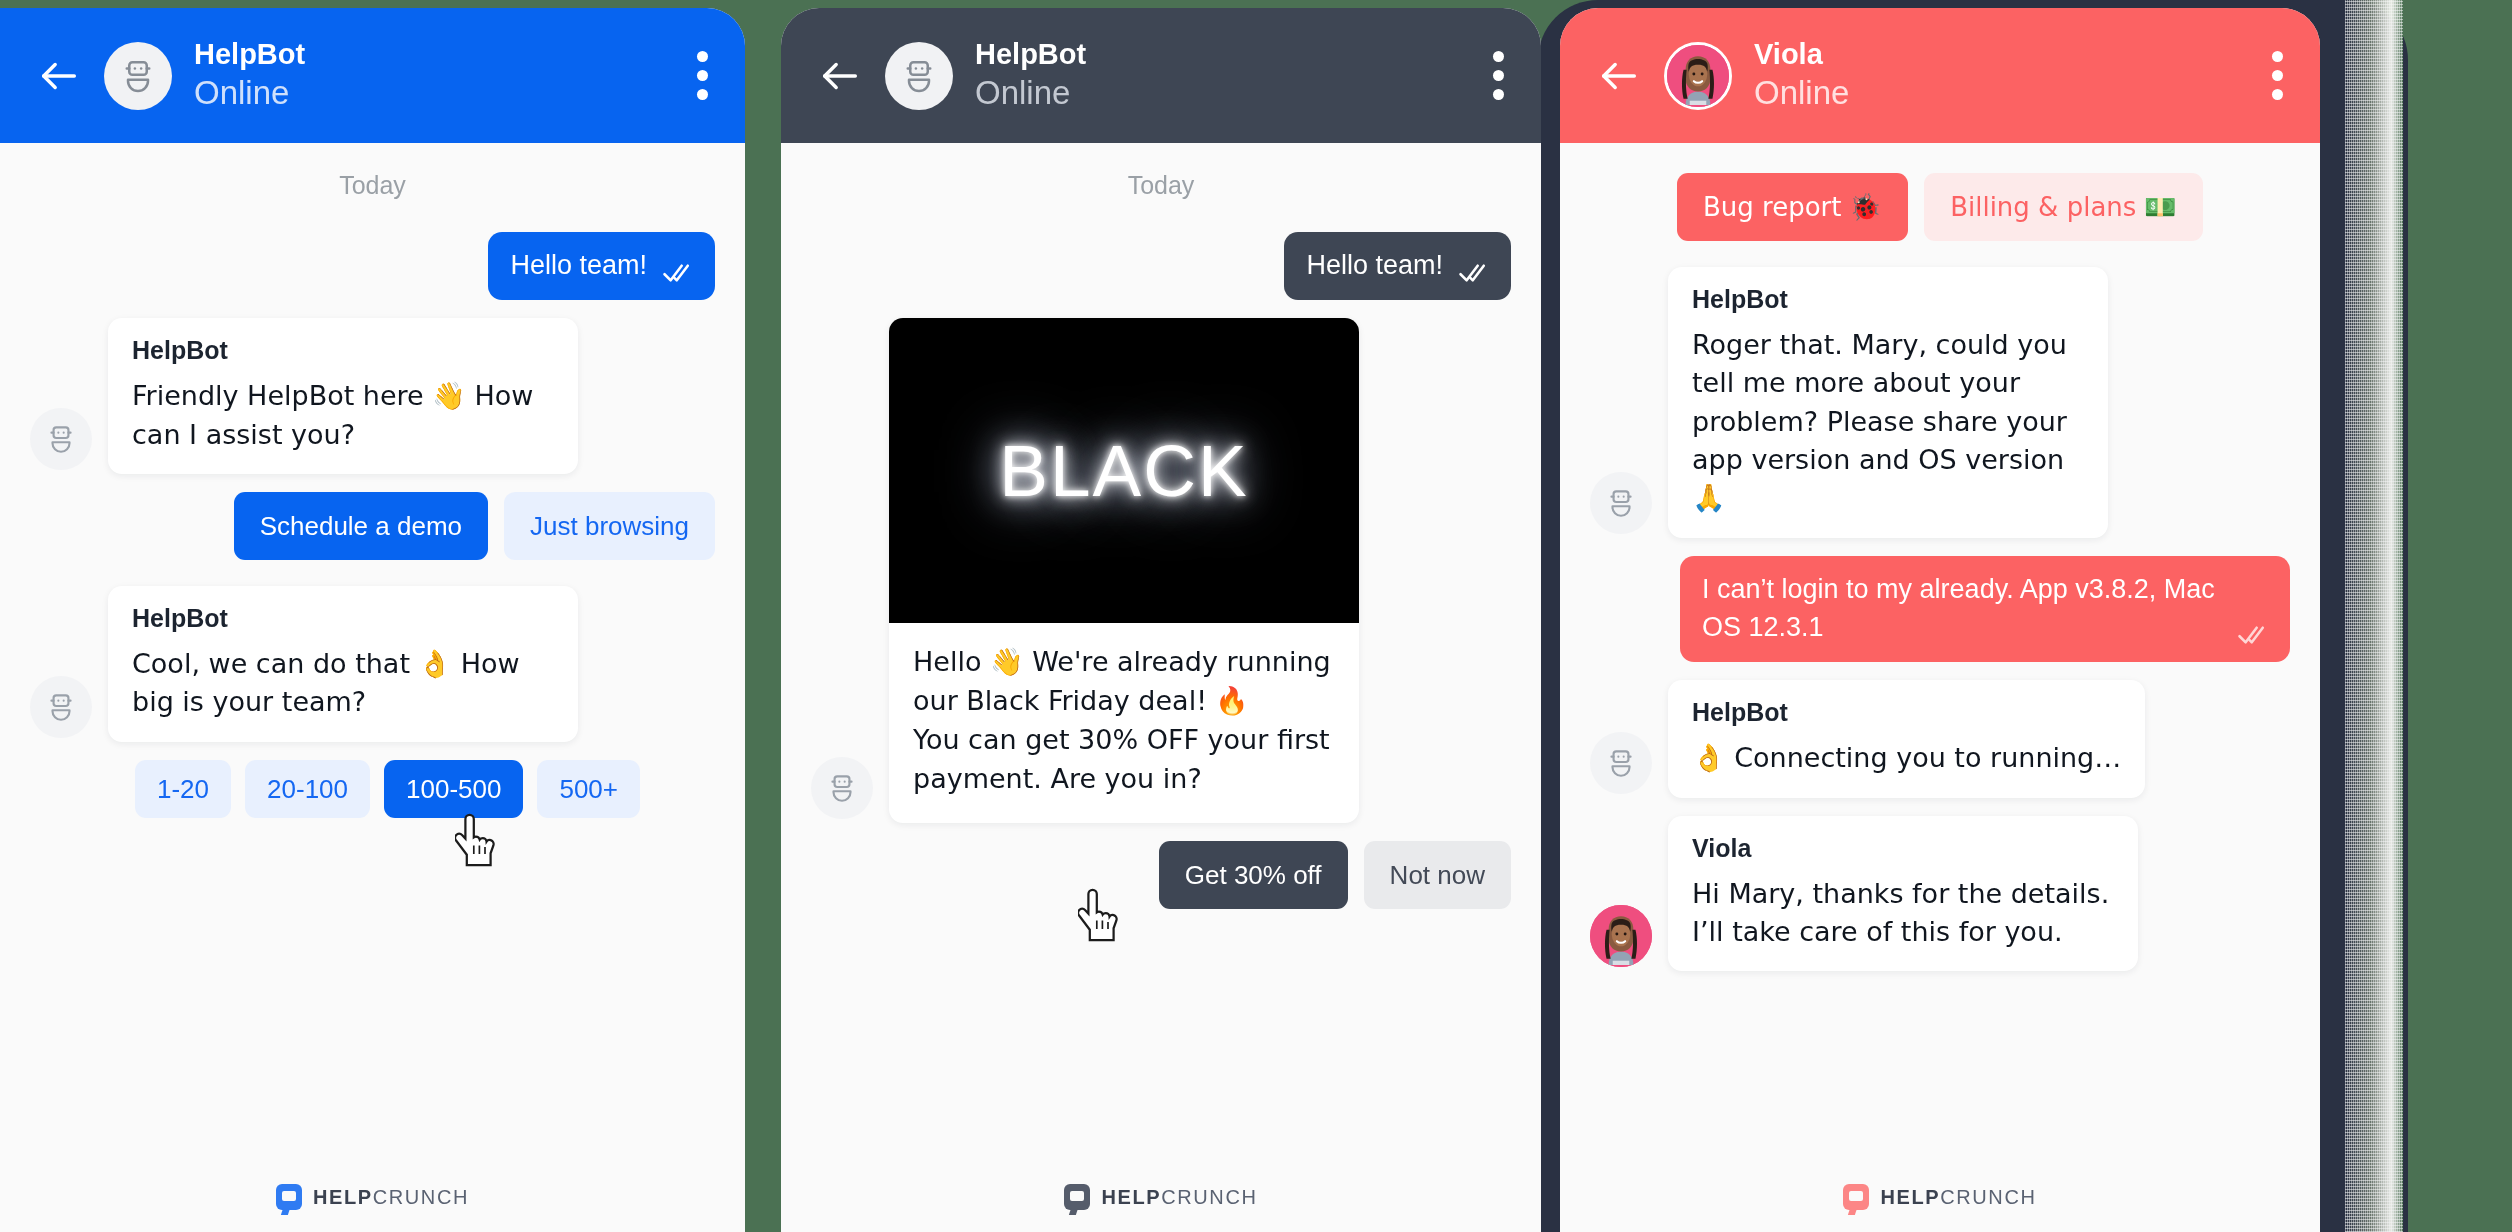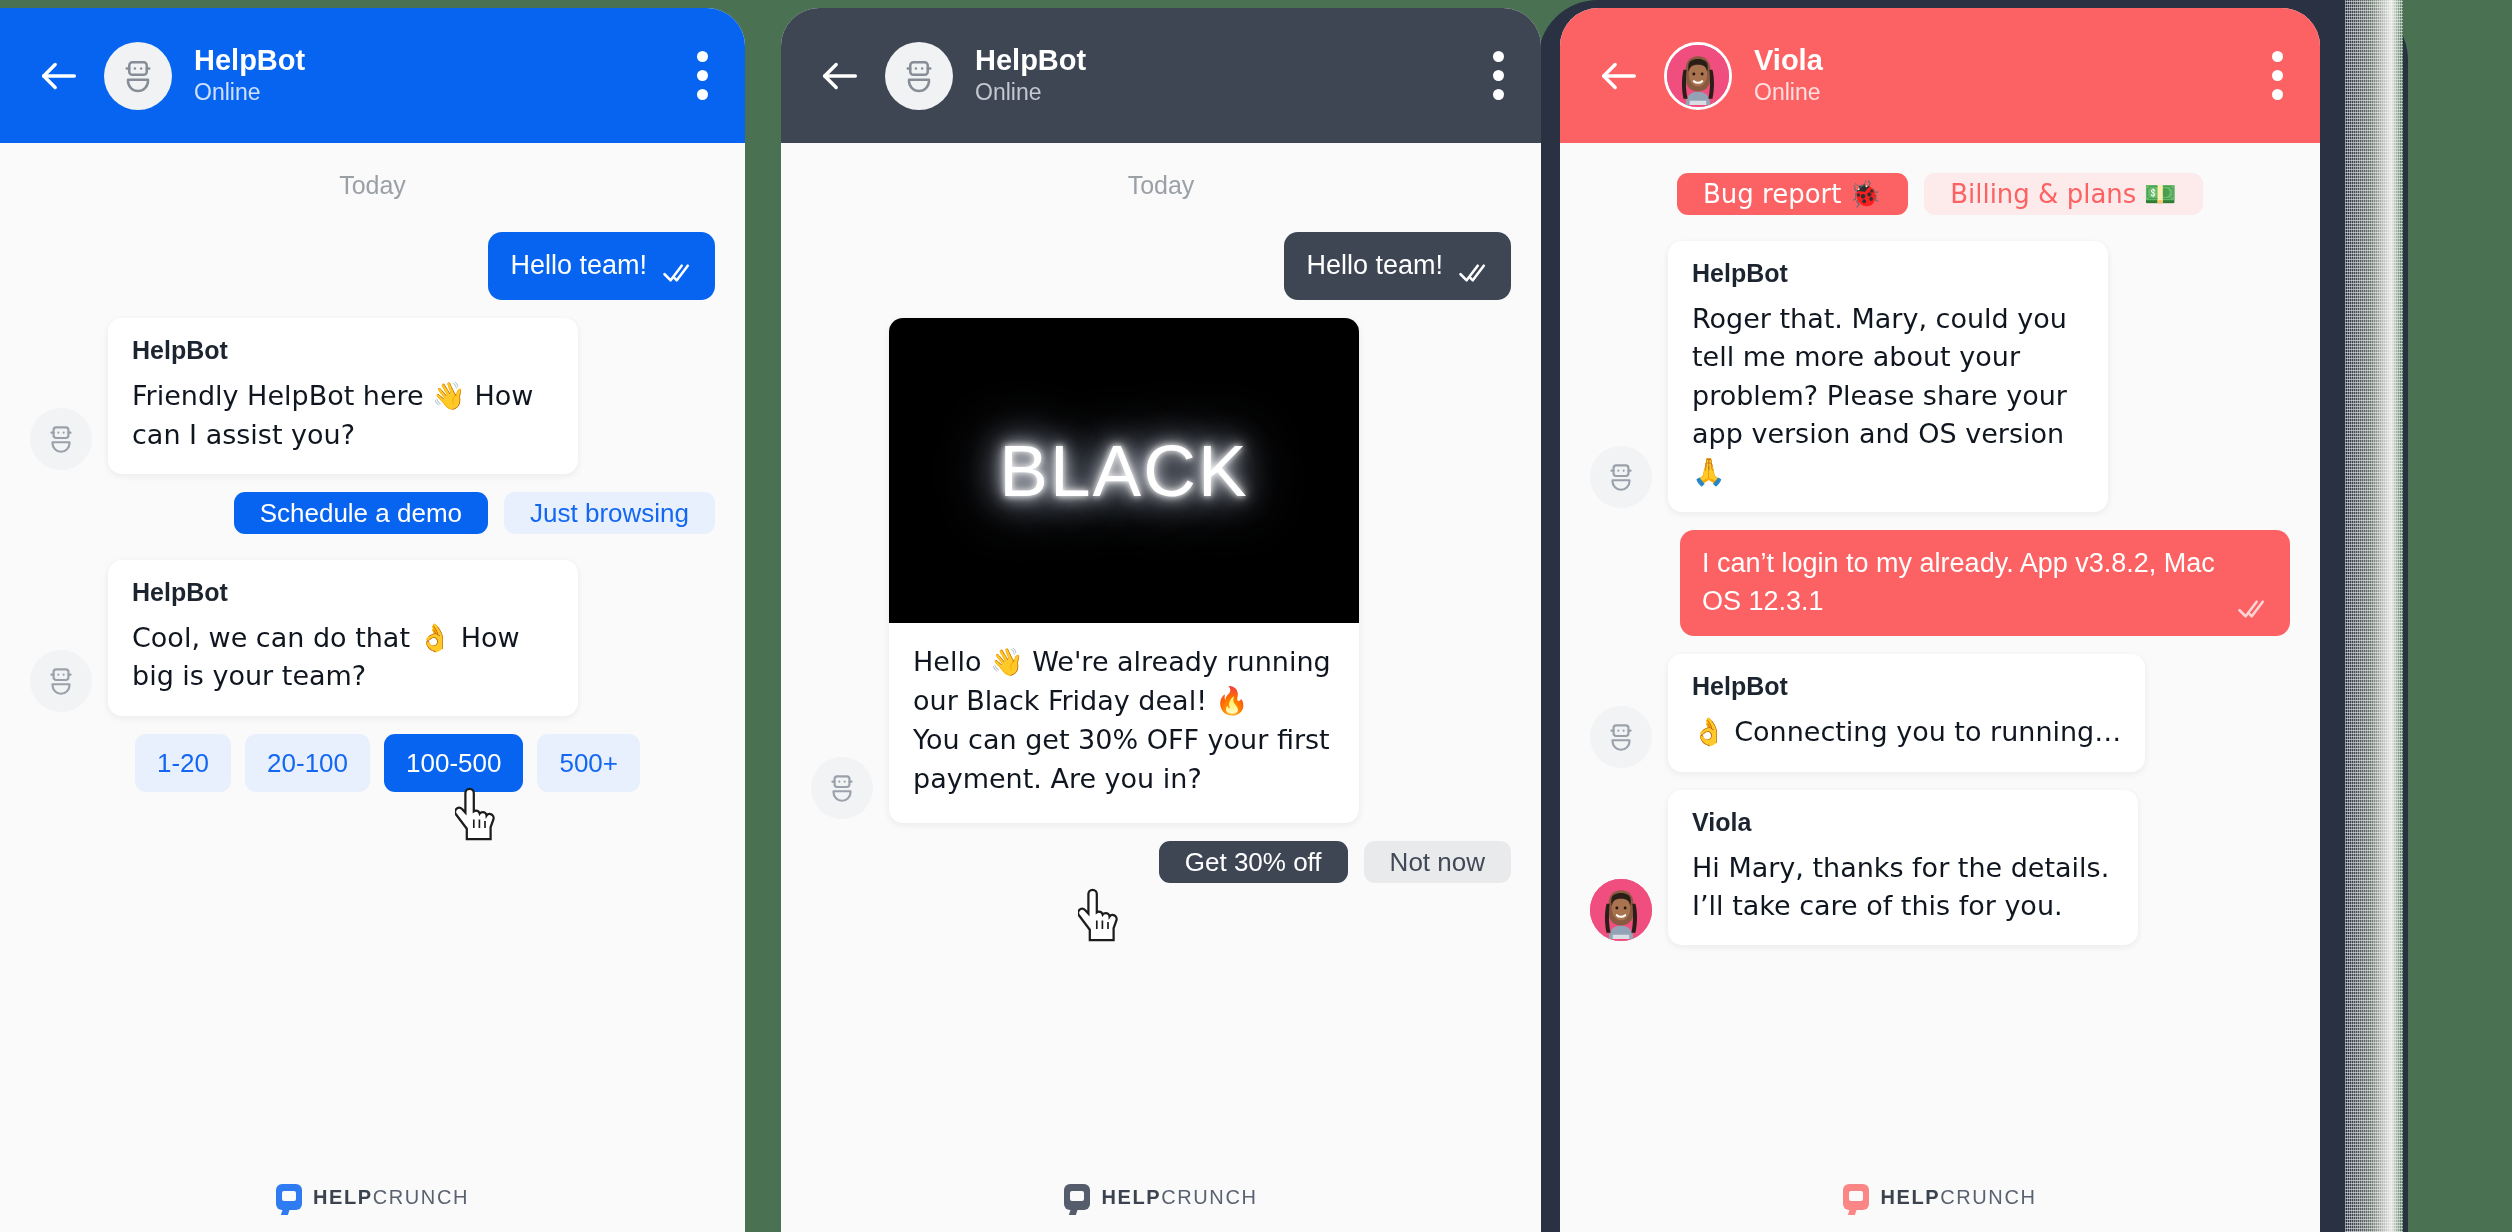--- a/index.html
+++ b/index.html
@@ -50,21 +50,21 @@
   .back-arrow svg { width:46px; height:46px; display:block; }
 
   .avatar {
     width:68px; height:68px; flex:0 0 68px; border-radius:50%;
     background:#f1f2f4; display:flex; align-items:center; justify-content:center;
     overflow:hidden; position:relative;
   }
   .avatar.photo { background:#ef4e7f; border:3px solid #ffffff; }
   .hdr-text { display:flex; flex-direction:column; justify-content:center; gap:2px; }
   .hdr-name { color:#fff; font-size:29px; font-weight:bold; line-height:1.1; }
-  .hdr-status { font-size:23px; line-height:1.2; }
+  .hdr-status { font-size:33px; line-height:1.2; }
   .hdr.blue .hdr-status { color:#cfe0fb; }
   .hdr.dark .hdr-status { color:#c3c8d1; }
   .hdr.red  .hdr-status { color:#ffe0e0; }
   .kebab { margin-left:auto; width:12px; display:flex; flex-direction:column; gap:8px; cursor:pointer; }
   .kebab i { display:block; width:11px; height:11px; border-radius:50%; background:#fff; }
 
   
   .chat { flex:1 1 auto; position:relative; padding:0 30px; overflow:hidden; }
   .daylabel { text-align:center; color:#9aa0a6; font-size:25px; margin:28px 0 32px; }
 
@@ -94,21 +94,21 @@
   }
   .bubble-out.blue { background:#0764f0; }
   .bubble-out.dark { background:#3e4654; }
   .bubble-out.red  { background:#fc6263; }
   .ticks { flex:0 0 auto; align-self:flex-end; }
   .ticks svg { display:block; width:30px; height:22px; }
 
   
   .qr { display:flex; justify-content:flex-end; flex-wrap:wrap; gap:16px; margin:18px 0 26px; }
   .qr-btn {
-    border-radius:11px; padding:8px 26px; font-size:26px; cursor:pointer;
+    border-radius:11px; padding:21px 26px; font-size:26px; cursor:pointer;
     white-space:nowrap; line-height:1;
   }
   .qr-btn.solid-blue  { background:#0764f0; color:#fff; }
   .qr-btn.ghost-blue  { background:#e8f0fe; color:#1467f2; }
   .qr-btn.solid-dark  { background:#3e4654; color:#fff; }
   .qr-btn.ghost-dark  { background:#e9eaec; color:#434a57; }
   .qr-btn.solid-red   { background:#fc6263; color:#fff; }
   .qr-btn.ghost-red   { background:#fdeaea; color:#fc6263; }
   .qr.small { gap:14px; }
   .qr.small .qr-btn { padding:16px 22px; }

